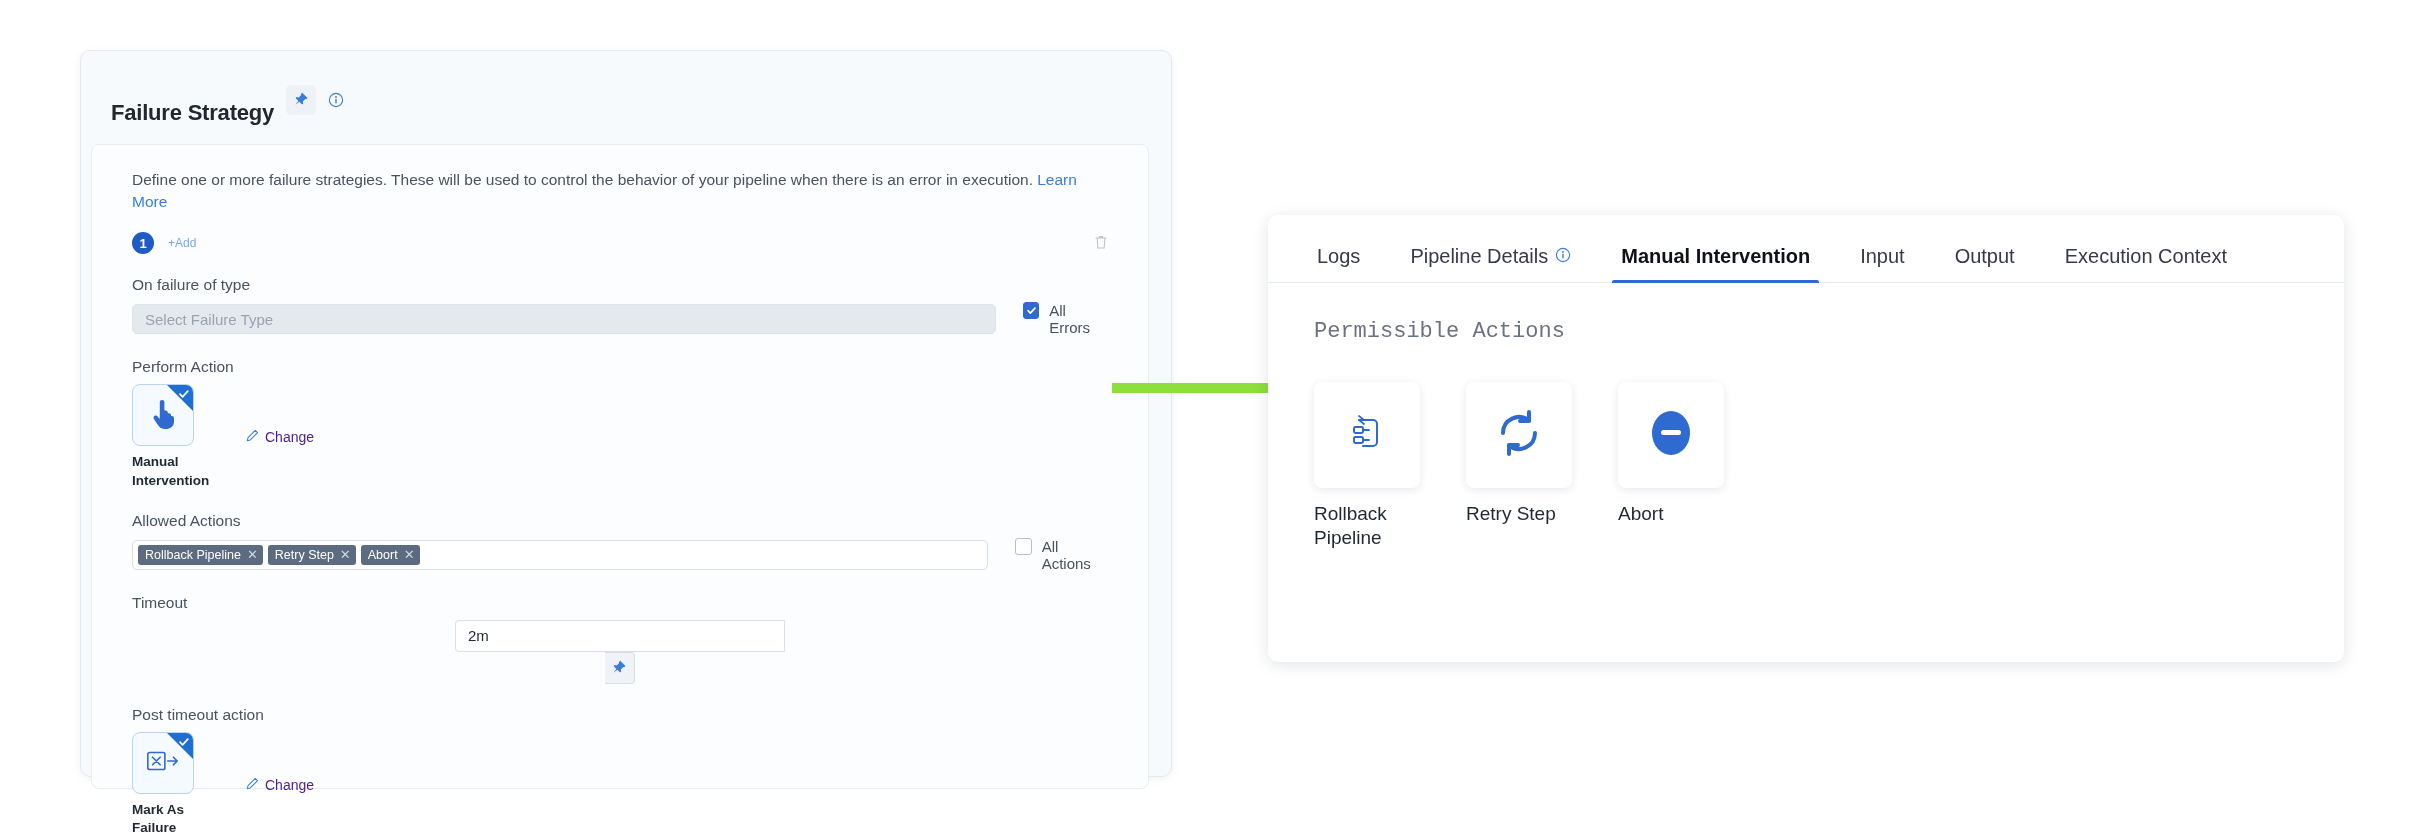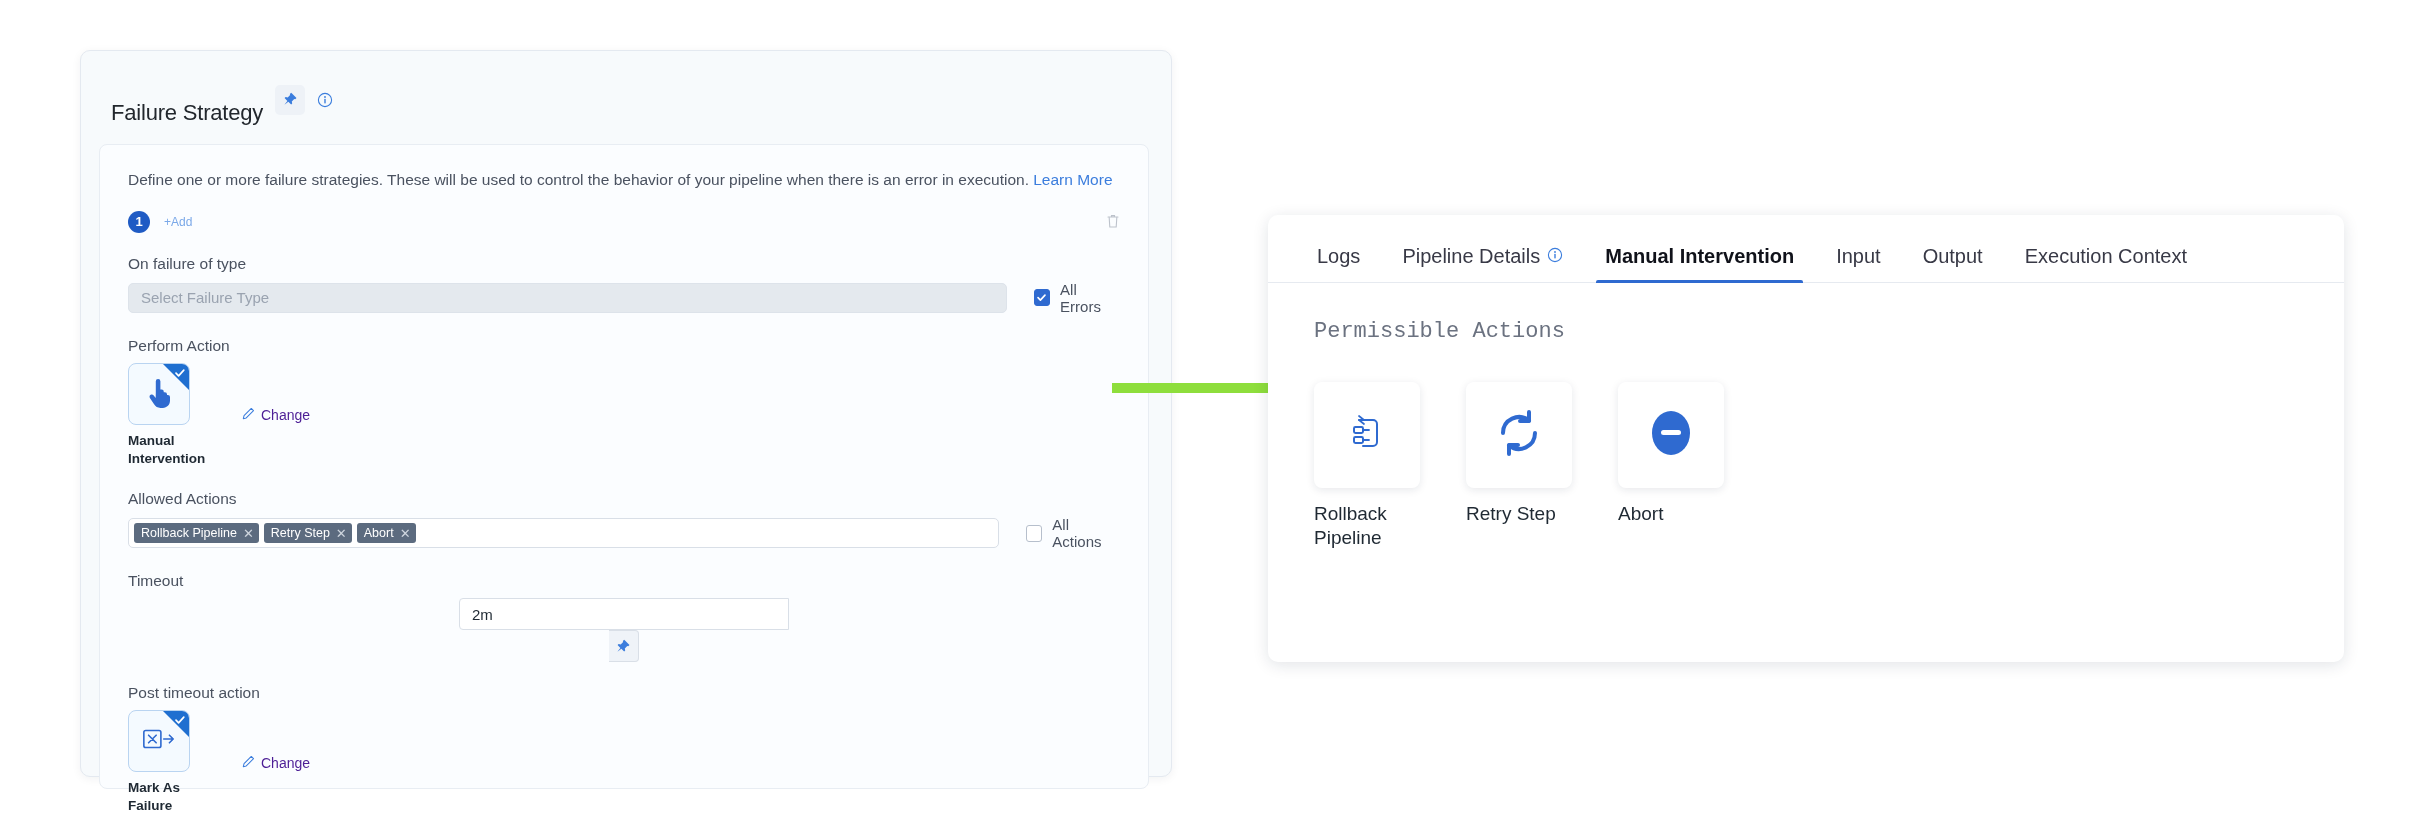--- a/index.html
+++ b/index.html
@@ -20,40 +20,40 @@
     background: #f7fafc;
     border: 1px solid #e4e9f0;
     border-radius: 10px;
     box-shadow: 0 2px 10px rgba(16,30,54,0.06);
   }
   .panel-header {
     display: flex; align-items: center; gap: 12px;
     padding: 22px 30px 14px 30px;
   }
   .panel-title {
-    font-size: 22px; font-weight: normal; color: #22272d;
+    font-size: 22px; font-weight: bold; color: #22272d;
     letter-spacing: -0.2px;
     margin-top: 27px;
   }
   .pin-btn {
     width: 30px; height: 30px;
     background: #eef2f7;
     border-radius: 5px;
     display: flex; align-items: center; justify-content: center;
     cursor: pointer;
   }
   .info-ico { display:flex; align-items:center; justify-content:center; }
 
   .panel-body {
-    margin: 4px 22px 0 18px;
+    margin: 4px 22px 0 10px;
     background: #fbfdff;
     border: 1px solid #e8edf3;
     border-radius: 8px;
     height: 645px;
-    padding: 24px 28px;
+    padding: 24px 40px;
     position: relative;
   }
   .desc {
     font-size: 15.5px; color: #4a5260; line-height: 1.4;
   }
   .desc a { color: #3b7ddd; text-decoration: none; }
 
   .add-row {
     display: flex; align-items: center; gap: 14px;
     margin-top: 20px;
@@ -98,21 +98,21 @@
     background: #5c6b7f; color: #fff;
     border-radius: 3px;
     font-size: 12.5px;
     padding: 3px 5px 3px 7px;
     display: flex; align-items: center; gap: 6px;
     white-space: nowrap;
     cursor: pointer;
   }
   .chip .x { color: #cfd6df; font-size: 13px; line-height: 1; }
 
-  .check-wrap { display: flex; align-items: center; gap: 10px; cursor: pointer; }
+  .check-wrap { display: flex; align-items: flex-start; gap: 10px; cursor: pointer; }
   .cbox {
     width: 17px; height: 17px; border-radius: 3px;
     border: 1px solid #b6bfcc; background: #fff;
     display: flex; align-items: center; justify-content: center;
   }
   .cbox.on { background: #2f6ad0; border-color: #2f6ad0; }
   .check-lbl { font-size: 15px; color: #4a5260; }
 
   .action-tile-wrap { display:flex; align-items:center; gap: 24px; }
   .action-tile {
@@ -166,21 +166,21 @@
   
   .right-panel {
     position: absolute;
     left: 1268px; top: 215px;
     width: 1076px; height: 447px;
     background: #ffffff;
     border-radius: 10px;
     box-shadow: 0 3px 16px rgba(16,30,54,0.12);
   }
   .tabs {
-    display: flex; align-items: flex-end; gap: 8px;
+    display: flex; align-items: flex-end; gap: 16px;
     padding: 0 32px;
     border-bottom: 1px solid #e6eaf0;
     height: 68px;
   }
   .tab {
     display: flex; align-items: center; gap: 7px;
     font-size: 20px; color: #383946;
     padding: 0 17px 14px 17px;
     cursor: pointer;
     position: relative;

